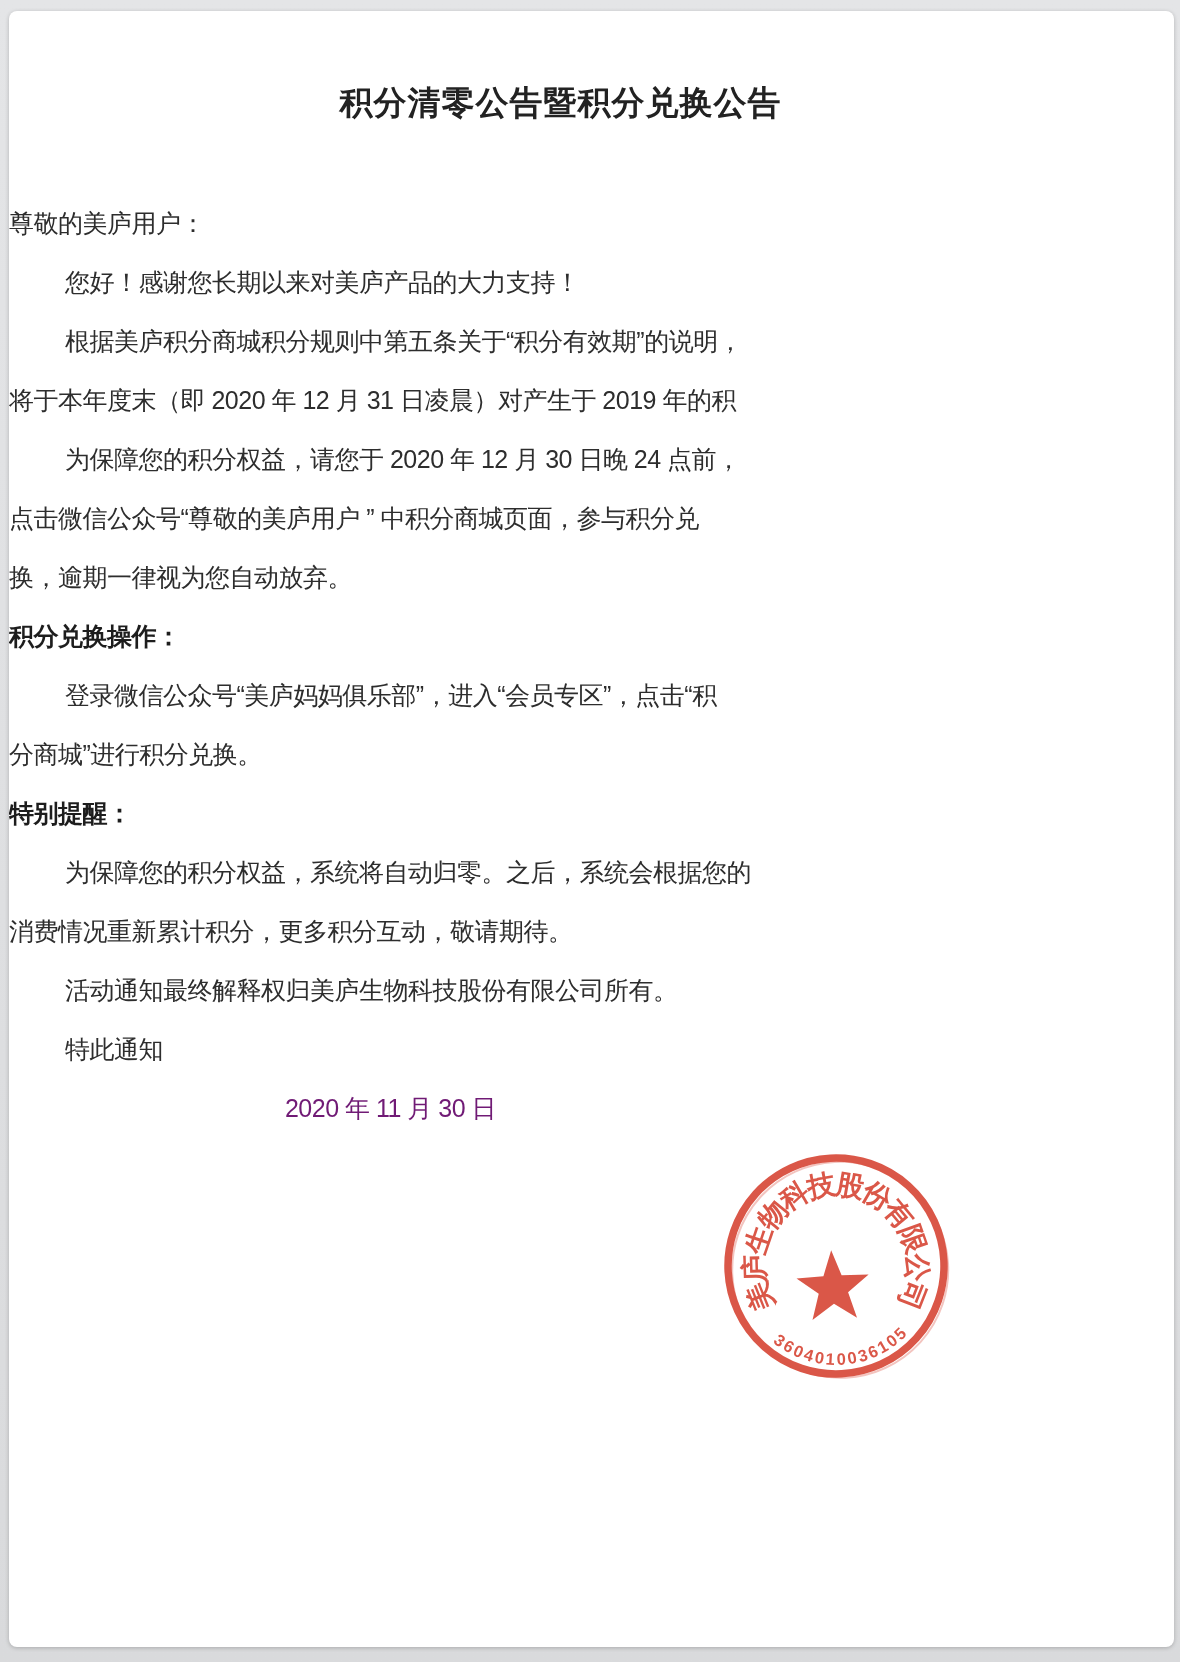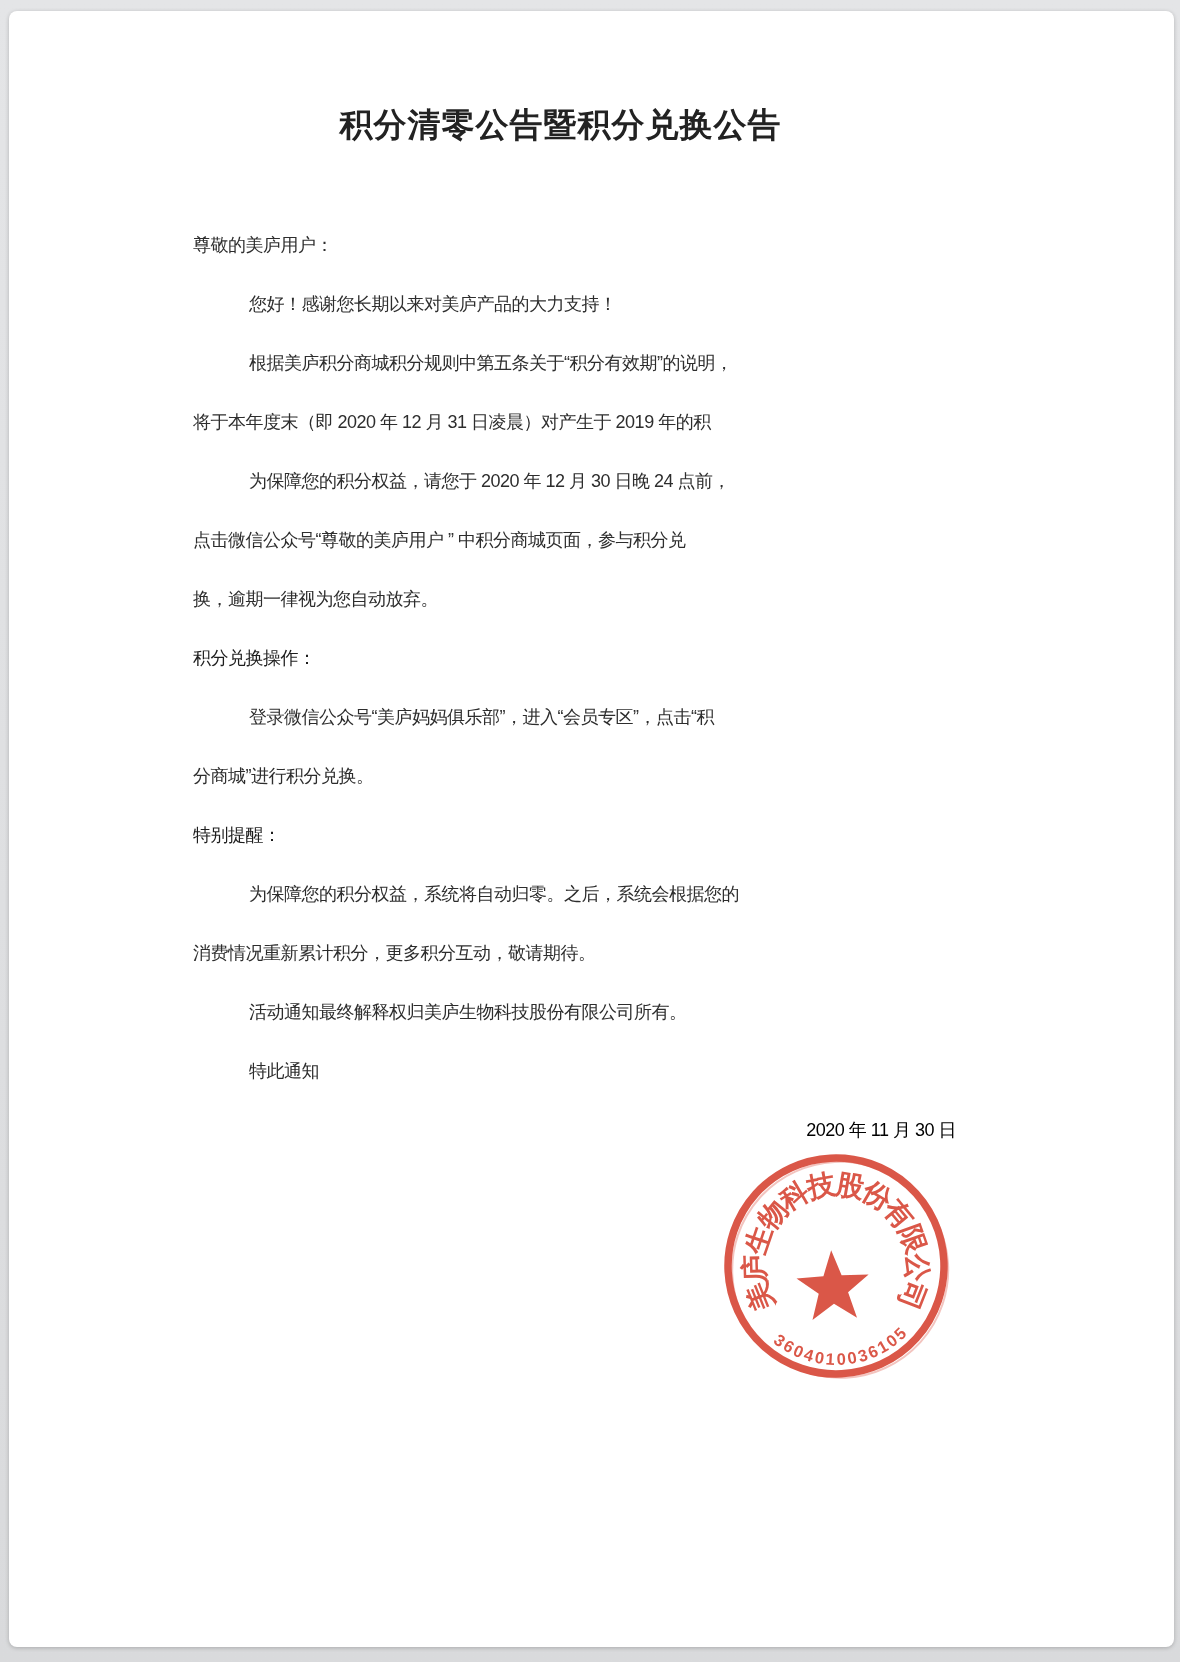--- a/index.html
+++ b/index.html
@@ -12,49 +12,48 @@
   }
   .sheet {
     position:absolute;
     top:11px; left:9px; right:6px; bottom:15px;
     background:#ffffff;
     border-radius:8px;
     box-shadow:0 1px 4px rgba(0,0,0,.22);
     overflow:hidden;
   }
   .doc-title {
-    margin-top:92px;
+    margin-top:70px;
     padding-right:62px;
     text-align:center;
     font-size:33px;
     line-height:44px;
     font-weight:bold;
     color:#222222;
     letter-spacing:1px;
   }
   .body-text {
     margin-top:69px;
-    margin-left:184px;
     width:737px;
-    font-size:18px;
+    font-size:25px;
     letter-spacing:-0.5px;
     color:#2d2d2d;
     position:relative;
     z-index:2;
   }
   .line {
     line-height:59px;
     white-space:nowrap;
   }
   .line.indent { text-indent:56px; }
-  .line.bold { font-weight:normal; color:#1d1d1d; }
+  .line.bold { font-weight:bold; color:#1d1d1d; }
   .line.date-line {
-    text-align:right;
+    text-align:center;
     margin-right:-26px;
-    color:#000000;
+    color:#701a75;
   }
   .seal {
     position:absolute;
     left:697px;
     top:1125px;
     width:260px;
     height:260px;
     z-index:1;
     opacity:0.88;
   }

